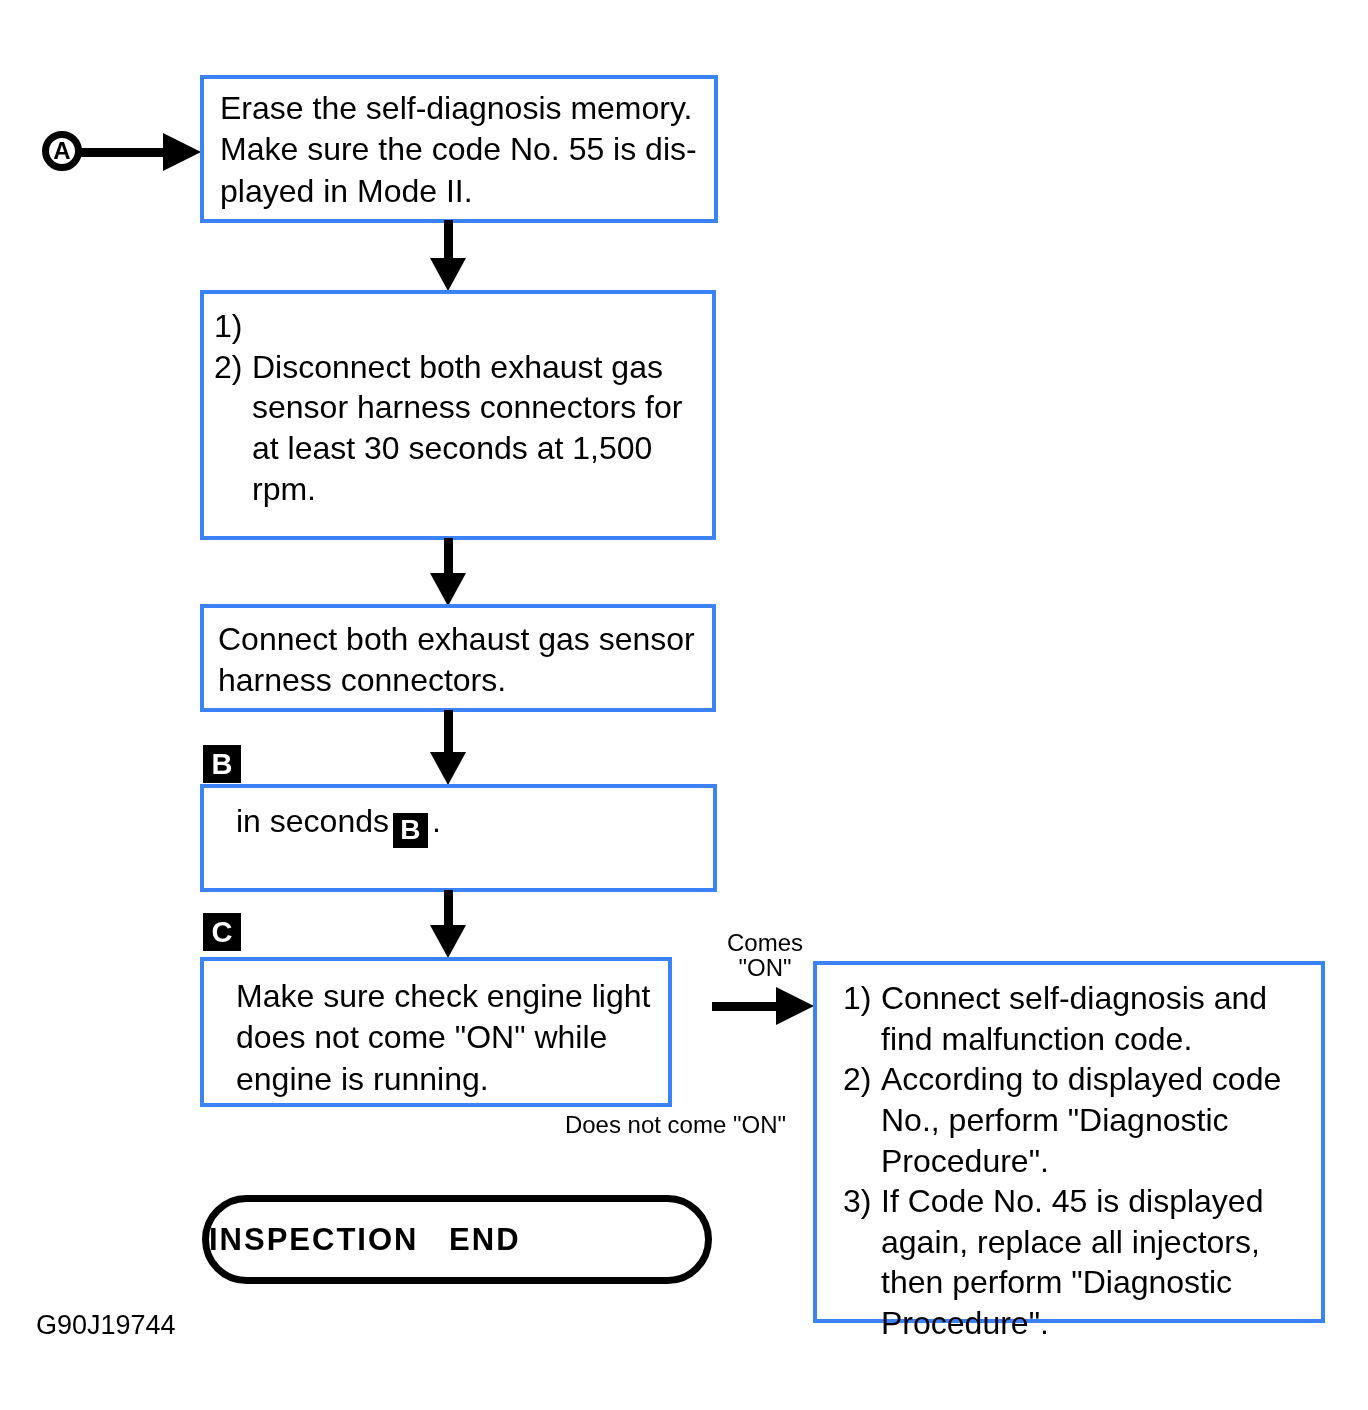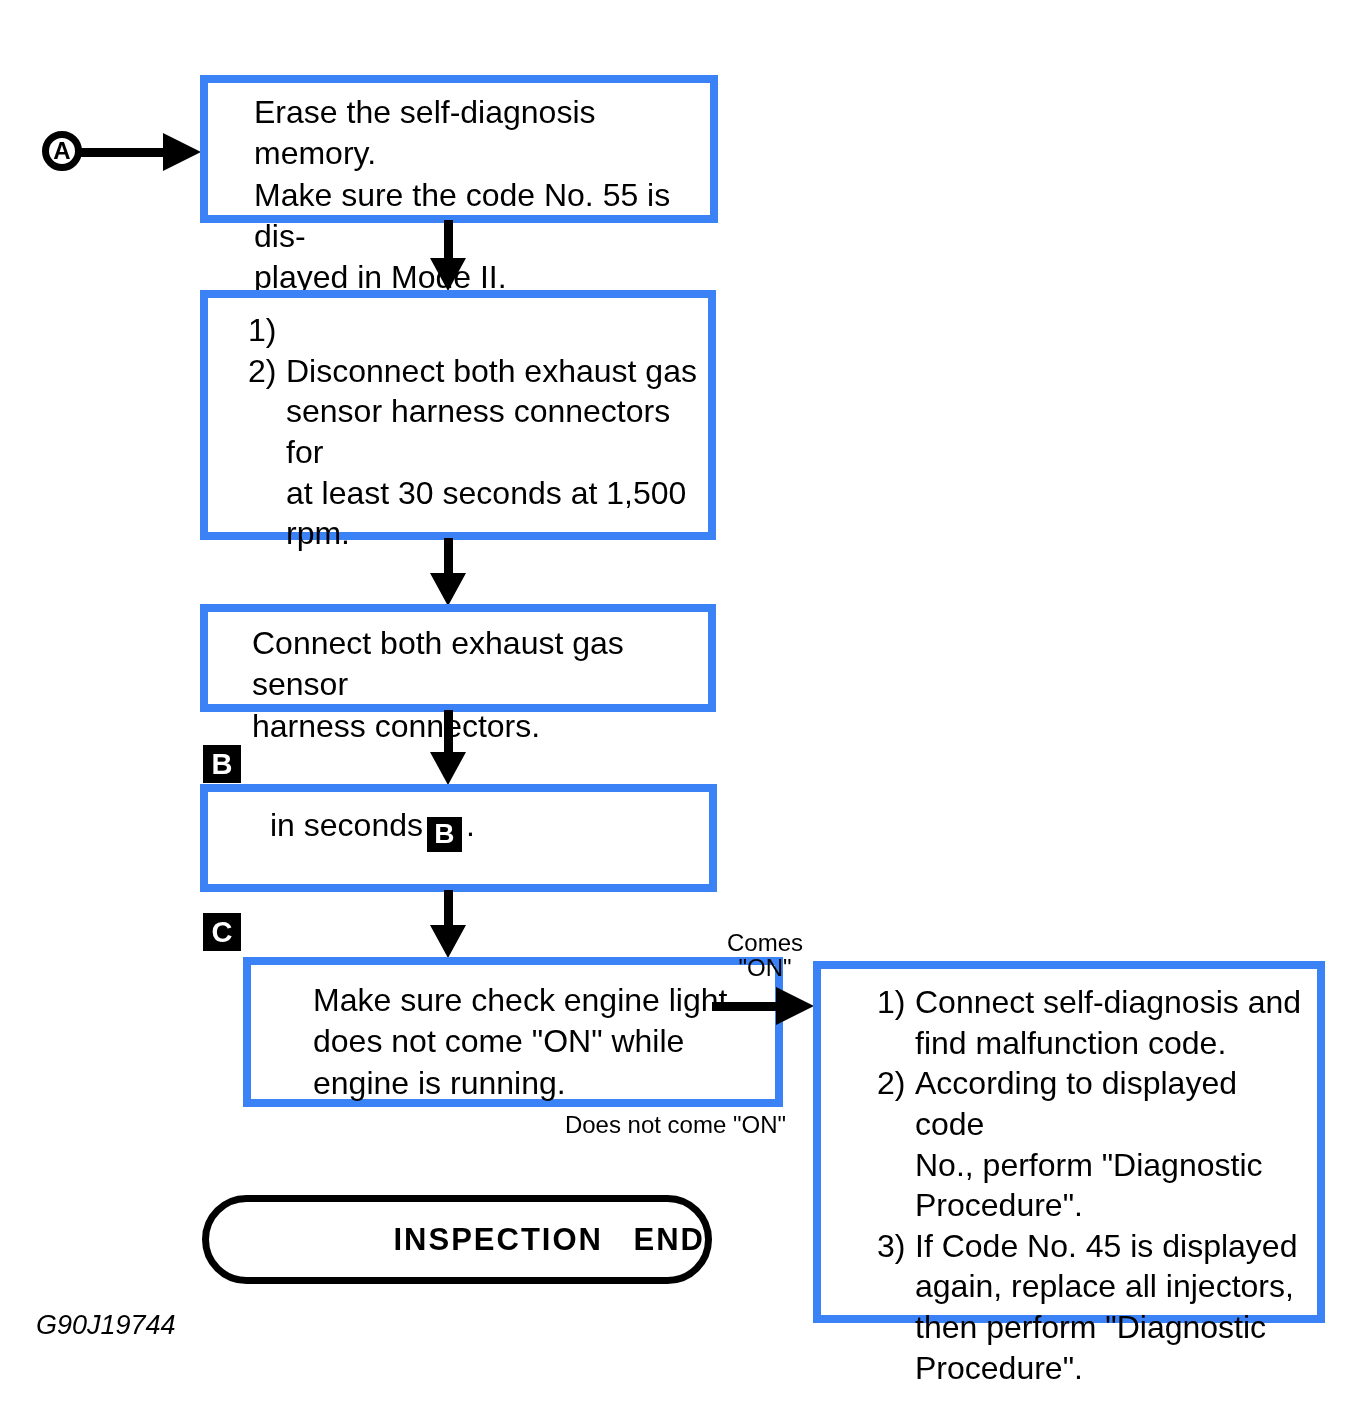--- a/index.html
+++ b/index.html
@@ -1,46 +1,46 @@
 <!DOCTYPE html>
 <html><head>
 <meta charset="utf-8">
 <style>
   html,body { margin:0; padding:0; background:#ffffff; }
   .canvas {
     position:relative; width:1368px; height:1410px; background:#ffffff;
     font-family:"Liberation Sans", sans-serif; color:#000;
   }
   .node {
-    position:absolute; border:8px solid #3b82f6; background:#fff; box-sizing:border-box;padding-left:30px;
+    position:absolute; border:4px solid #3b82f6; background:#fff; box-sizing:border-box;
   }
   .box-text { font-size:32px; line-height:1.29; white-space:pre-line; }
   
   .box-erase   { left:200px; top:75px;  width:518px; height:148px; }
   .box-erase .box-text { padding:9px 6px 0 16px; }
   .box-warmup  { left:200px; top:290px; width:516px; height:250px; }
   .box-connect { left:200px; top:604px; width:516px; height:108px; }
   .box-connect .box-text { padding:11px 6px 0 14px; }
   .box-driving { left:200px; top:784px; width:517px; height:108px; }
   .box-driving .inner { padding:13px 6px 0 32px; font-size:32px; line-height:1.29; }
-  .box-check   { left:200px; top:957px; width:540px; height:150px;margin-left:43px; }
+  .box-check   { left:200px; top:957px; width:472px; height:150px; }
   .box-check .box-text { padding:15px 6px 0 32px; }
   .box-malfunction { left:813px; top:961px; width:512px; height:362px; }
   
   .list { display:flex; flex-direction:column; font-size:32px; line-height:1.27; }
   .box-warmup .list { padding:12px 4px 0 10px; }
   .box-malfunction .list { padding:13px 4px 0 26px; }
   .li { display:flex; }
   .num { width:38px; flex-shrink:0; }
   .li-text { white-space:pre-line; }
   
   .oval {
     position:absolute; left:202px; top:1195px; width:510px; height:89px;
     border:7px solid #000; border-radius:45px; box-sizing:border-box;
-    display:flex; align-items:center; justify-content:flex-end;
+    display:flex; align-items:center; justify-content:flex-start;
   }
   .oval span {
     font-weight:bold; font-size:31px; letter-spacing:2px; word-spacing:20px;
   }
   
   .circle-a {
     position:absolute; left:42px; top:131px; width:40px; height:40px;
     border:7px solid #000; border-radius:50%; box-sizing:border-box;
     display:flex; align-items:center; justify-content:center; background:#fff;
   }
@@ -60,21 +60,21 @@
   }
   
   .shaft { position:absolute; background:#000; }
   .head  { position:absolute; width:0; height:0; }
   .head-down  { border-left:18px solid transparent; border-right:18px solid transparent; border-top:33px solid #000; }
   .head-right { border-top:19px solid transparent; border-bottom:19px solid transparent; border-left:38px solid #000; }
   
   .edge-label { position:absolute; font-size:24px; line-height:1.0; }
   .comes-on { left:706px; top:930px; width:118px; text-align:center; white-space:pre-line; line-height:1.05; }
   .not-on   { left:430px; top:1113px; width:356px; text-align:right; }
-  .figure-id { position:absolute; left:36px; top:1310px; font-size:27px;font-style:italic; }
+  .figure-id { position:absolute; left:36px; top:1310px; font-size:27px; }
 </style>
 </head>
 <body>
 
 <div class="canvas">
 
   <div class="circle-a">
     <span>A</span>
   </div>
   <div class="shaft" style="left:80px; top:148px; width:88px; height:9px;"></div>

